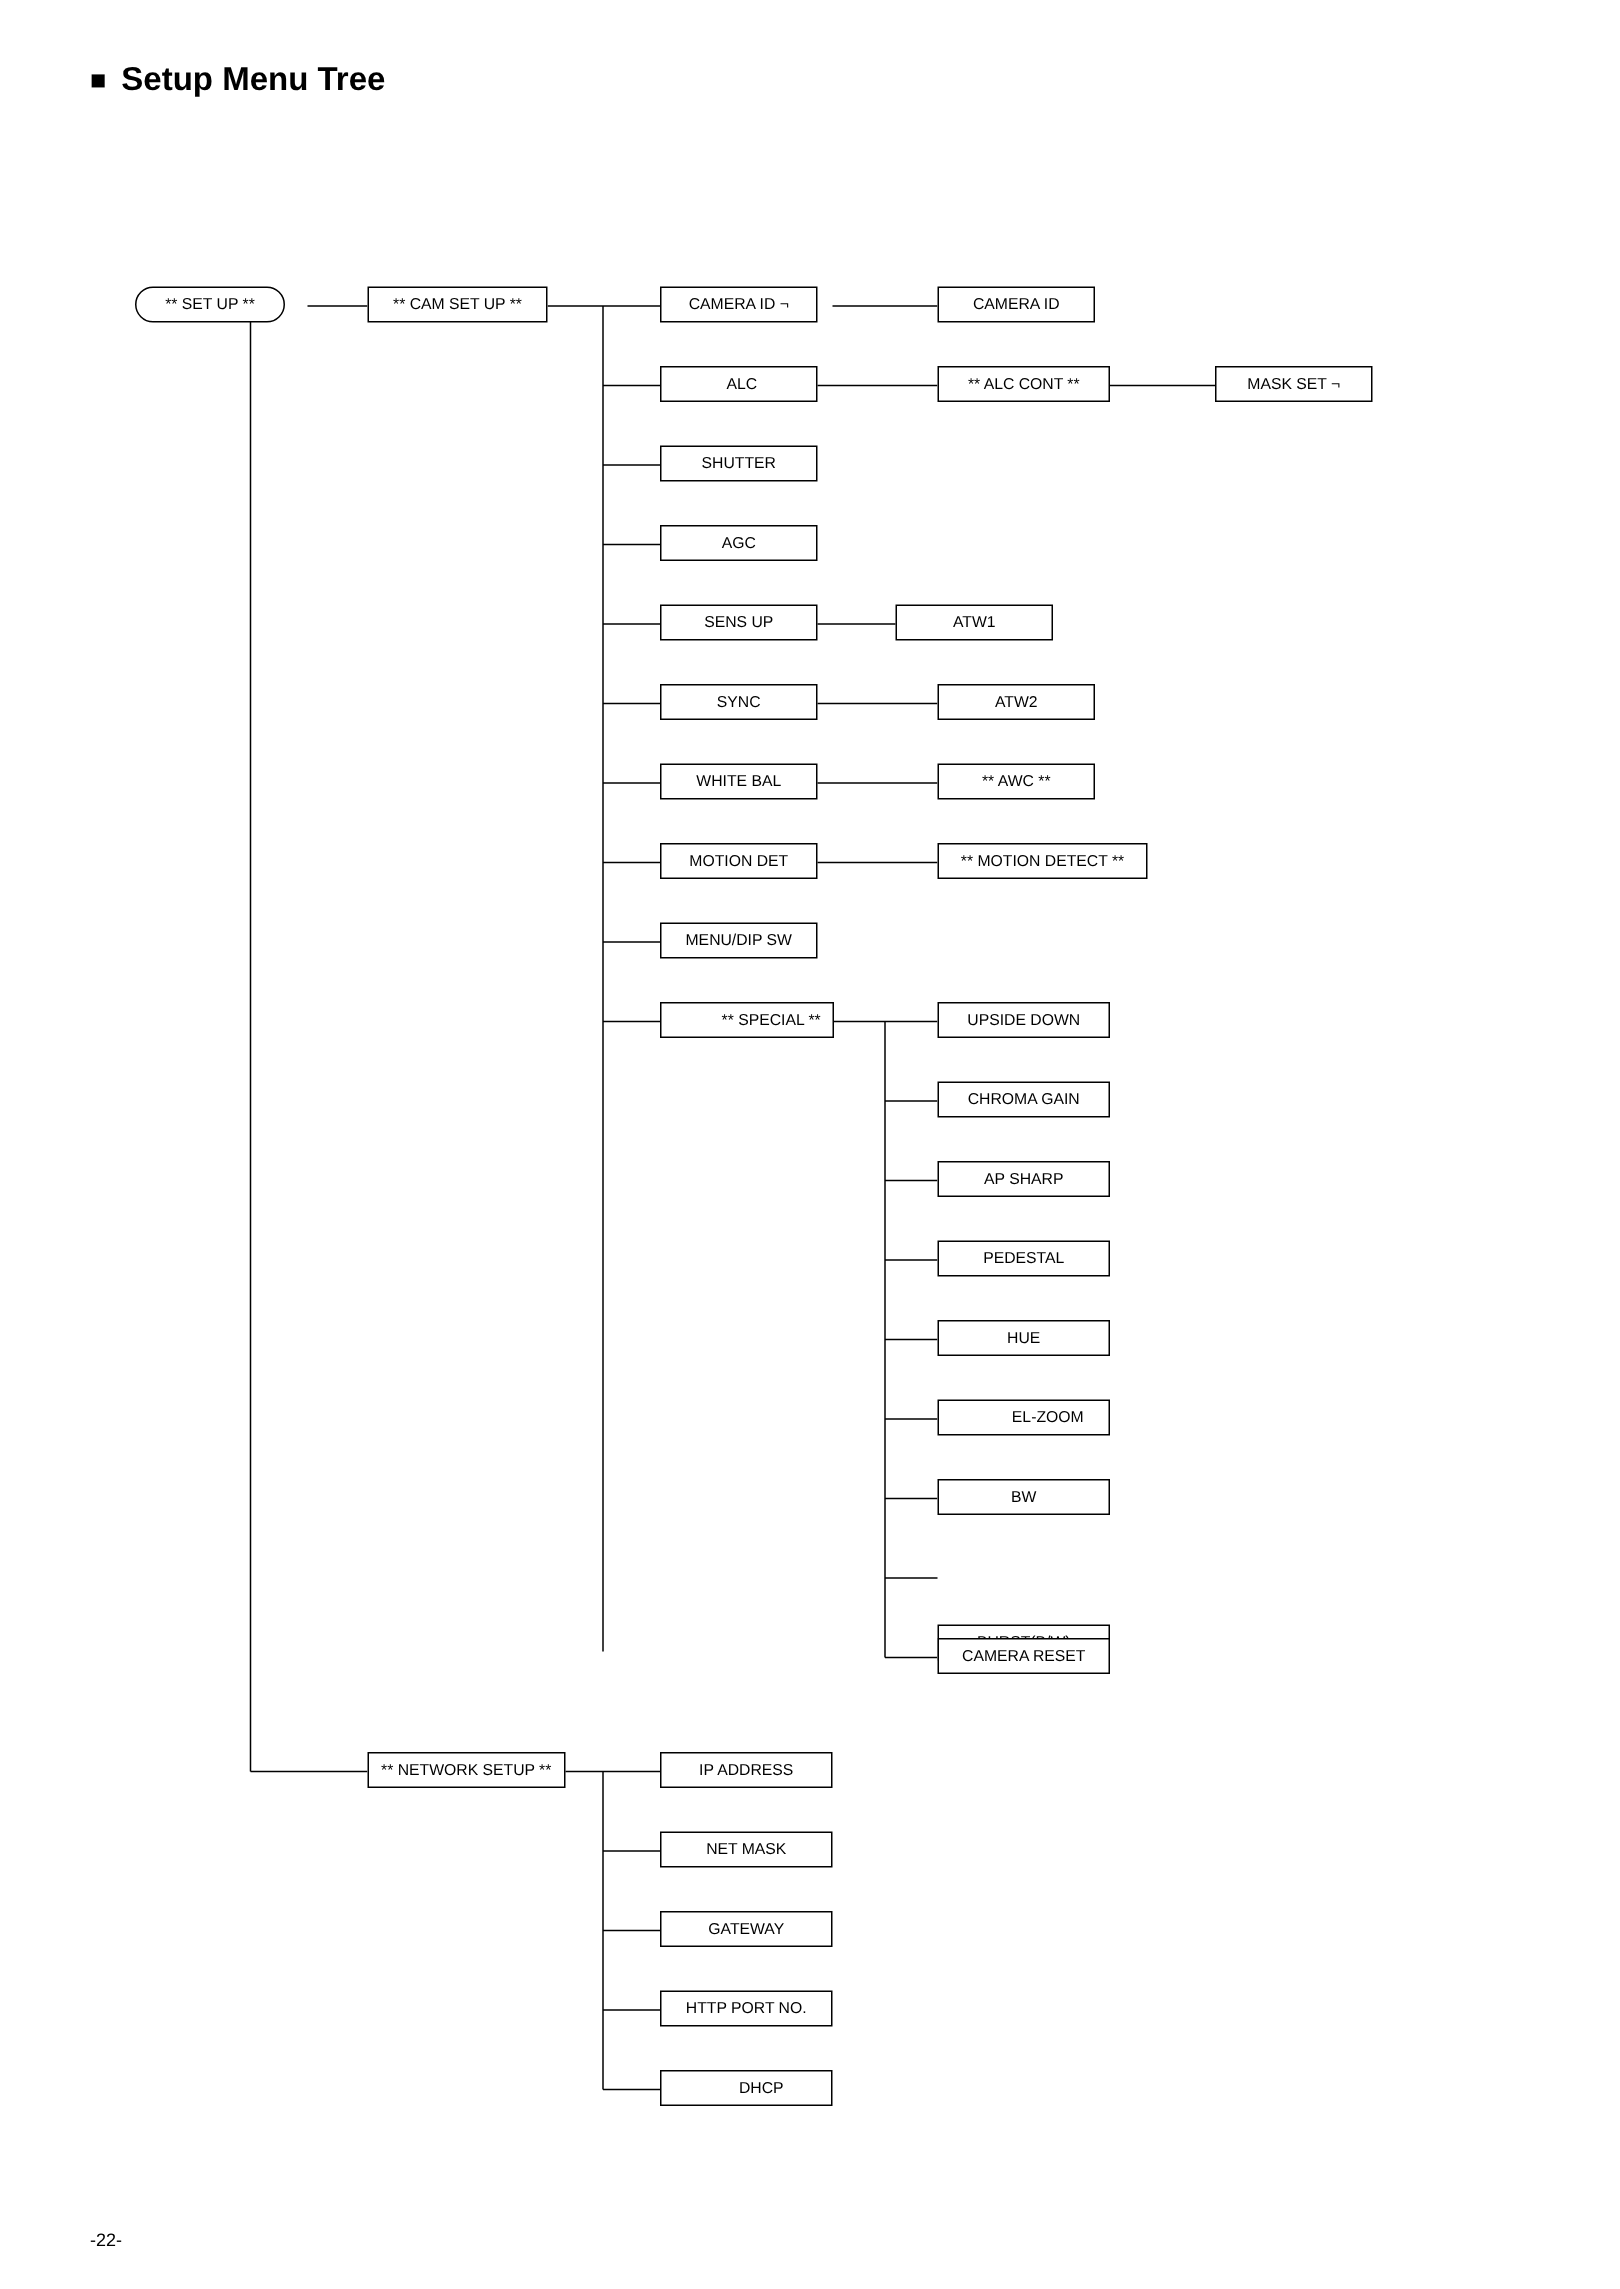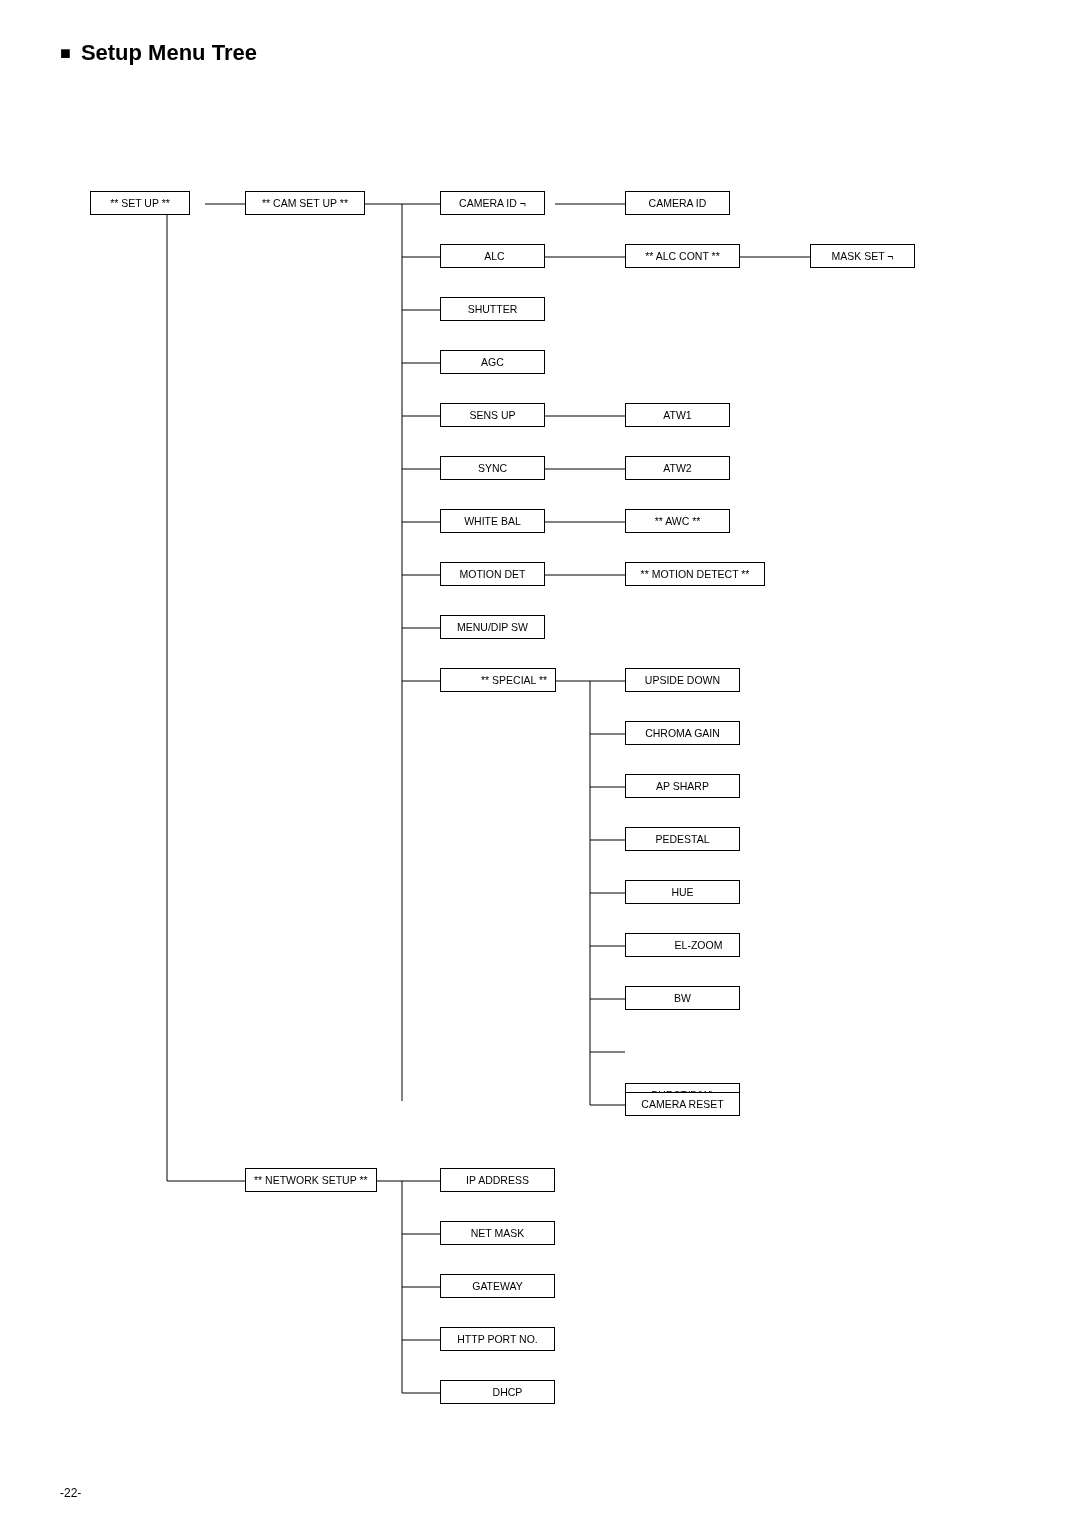--- a/index.html
+++ b/index.html
@@ -134,21 +134,21 @@
 
     <line x1="342" y1="1138" x2="380" y2="1138"></line>
 
     <line x1="342" y1="1191" x2="380" y2="1191"></line>
 
     <line x1="342" y1="1244" x2="380" y2="1244"></line>
 
     <line x1="342" y1="1297" x2="380" y2="1297"></line>
   </svg>
 
-  <div class="box" style="left:30px; top:95px; min-width:100px;">** SET UP **</div>
+  <div class="box" style="left:30px; top:95px; min-width:100px;border-radius:12px;">** SET UP **</div>
 
   <div class="box" style="left:185px; top:95px; min-width:120px;">** CAM  SET UP **</div>
 
   <div class="box" style="left:380px; top:95px; min-width:105px;">CAMERA ID ¬</div>
 
   <div class="box" style="left:380px; top:148px; min-width:105px;padding-left:12px;">ALC</div>
 
   <div class="box" style="left:380px; top:201px; min-width:105px;">SHUTTER</div>
 
   <div class="box" style="left:380px; top:254px; min-width:105px;">AGC</div>
@@ -164,21 +164,21 @@
   <div class="box" style="left:380px; top:519px; min-width:105px;">MENU/DIP SW</div>
 
   <div class="box" style="left:380px; top:572px; min-width:105px;padding-left:40px;">** SPECIAL **</div>
 
   <div class="box" style="left:565px; top:95px; min-width:105px;">CAMERA ID</div>
 
   <div class="box" style="left:565px; top:148px; min-width:115px;">** ALC CONT **</div>
 
   <div class="box" style="left:750px; top:148px; min-width:105px;">MASK SET ¬</div>
 
-  <div class="box" style="left:565px; top:307px; min-width:105px;">ATW1</div>
+  <div class="box" style="left:537px; top:307px; min-width:105px;">ATW1</div>
 
   <div class="box" style="left:565px; top:360px; min-width:105px;">ATW2</div>
 
   <div class="box" style="left:565px; top:413px; min-width:105px;">** AWC **</div>
 
   <div class="box" style="left:565px; top:466px; min-width:140px;">** MOTION DETECT **</div>
 
   <div class="box" style="left:565px; top:572px; min-width:115px;">UPSIDE DOWN</div>
 
   <div class="box" style="left:565px; top:625px; min-width:115px;">CHROMA GAIN</div>

